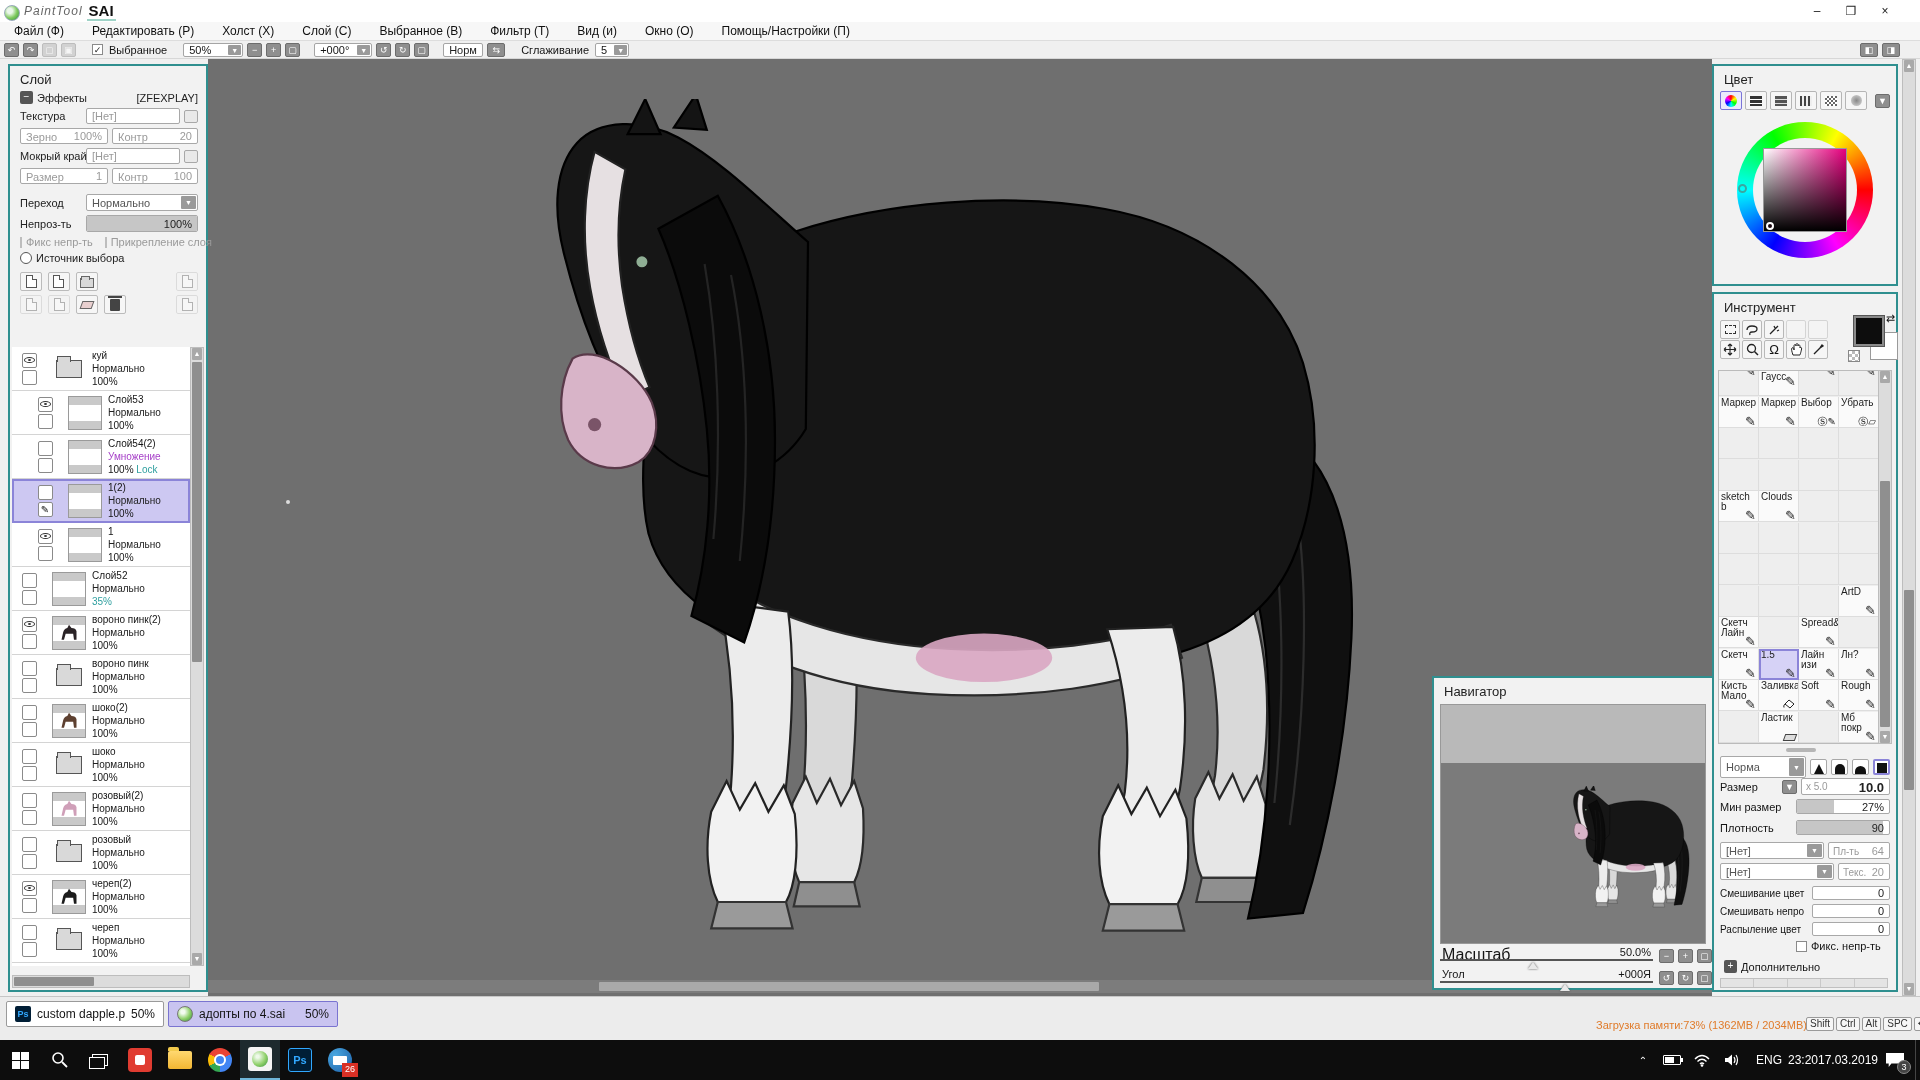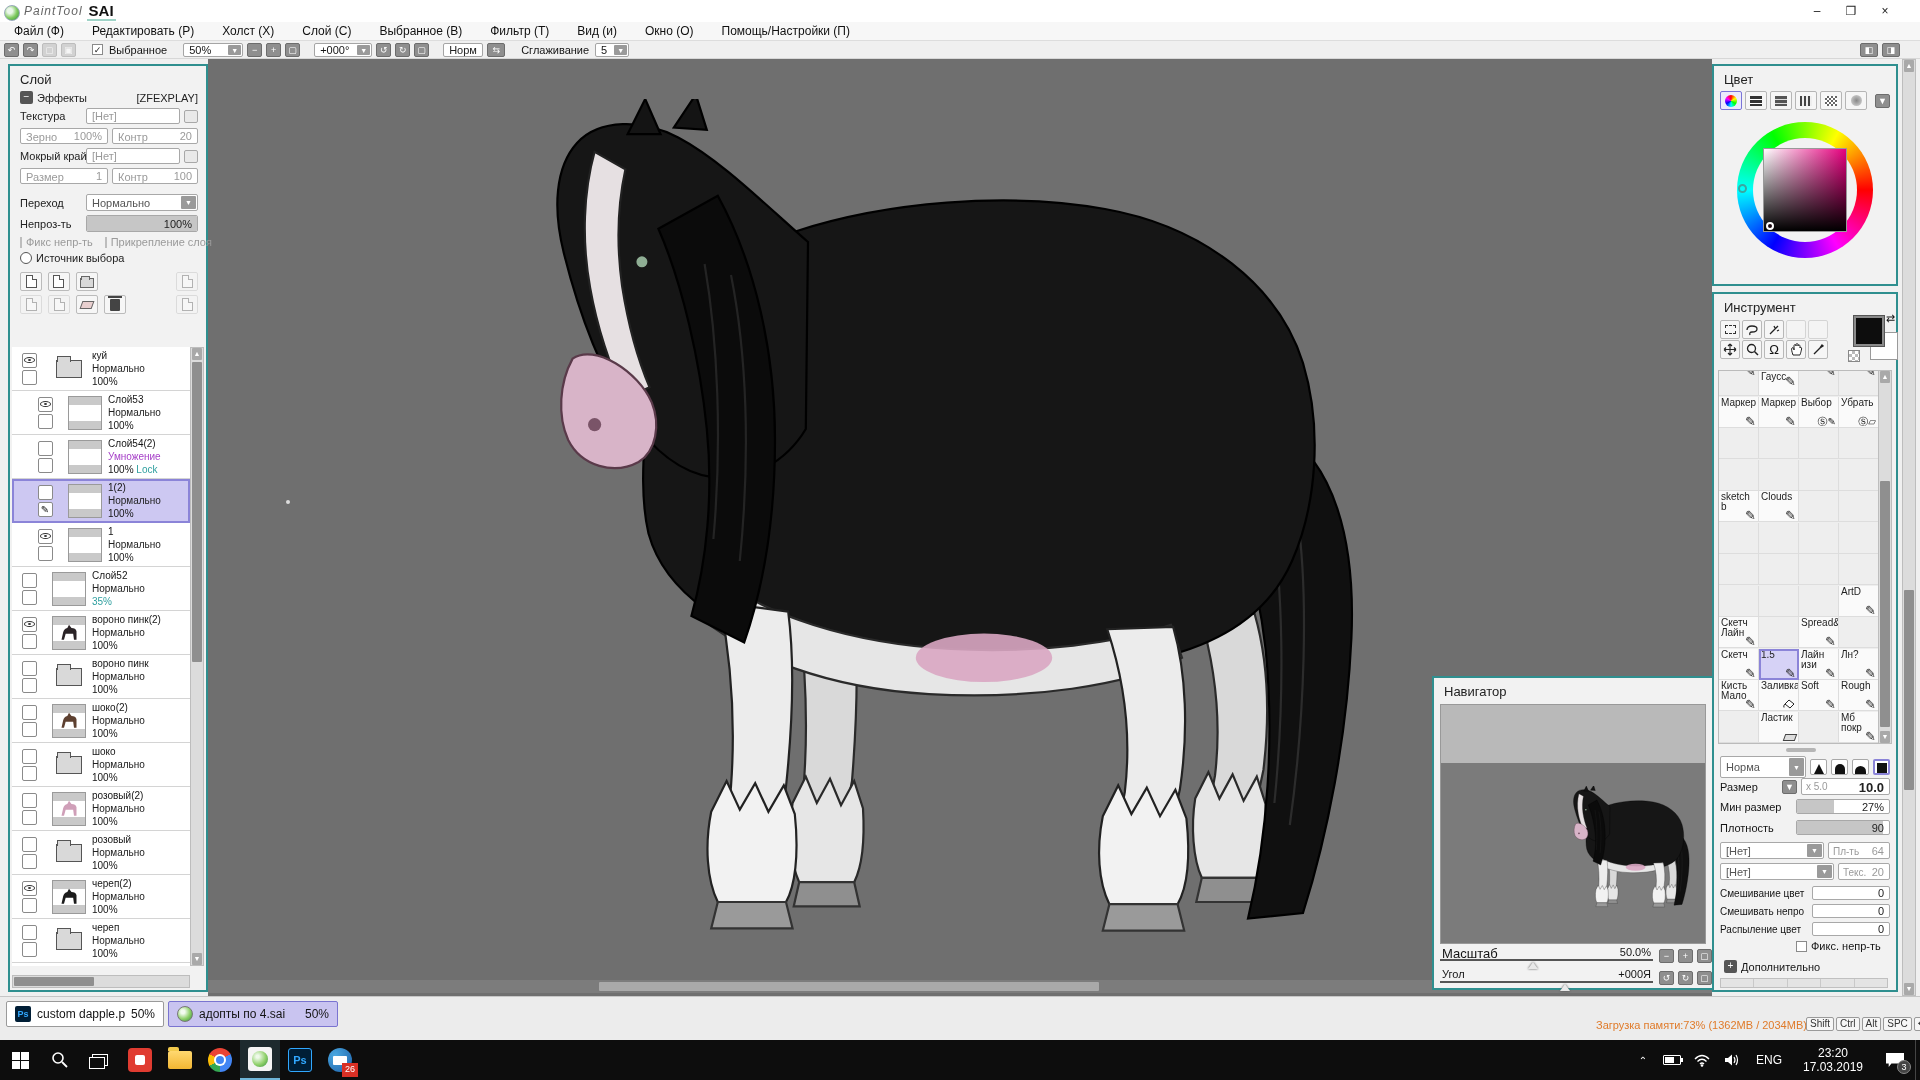--- a/index.html
+++ b/index.html
@@ -522,21 +522,21 @@
 <div class="panel" style="left:1432px;top:676px;width:282px;height:314px;z-index:5">
   <div class="ptitle">Навигатор</div>
   <div style="position:absolute;left:6px;top:26px;width:266px;height:240px;background:#7b7b7b;border:1px solid #999;overflow:hidden">
     <div style="position:absolute;left:0;top:0;right:0;height:58px;background:#b9b9b9"></div>
     <svg style="position:absolute;left:105px;top:80px" width="160" height="130" viewBox="0 0 1000 800">
         <use href="#horse-art"></use>
       </svg>
   </div>
   <div class="tsrow" style="position:absolute;left:4px;top:268px;width:274px;padding:0">
     <div style="flex:1;position:relative;height:20px">
-      <span style="position:absolute;left:4px;top:0;font-size:13px">Масштаб</span>
+      <span style="position:absolute;left:4px;top:0;font-size:16px">Масштаб</span>
       <span style="position:absolute;right:4px;top:0;font-size:11px">50.0%</span>
       <div class="navslider" style="position:absolute;left:2px;right:2px;top:13px">
           <div class="navtri" style="left:88px"></div>
         </div>
     </div>
     <div class="nbtn">−</div>
     <div class="nbtn">+</div>
     <div class="nbtn">▢</div>
   </div>
   <div class="tsrow" style="position:absolute;left:4px;top:290px;width:274px;padding:0">
@@ -889,21 +889,21 @@
     </div>
   <div class="tbicon" style="width:30px">
       <svg width="18" height="14">
         <path d="M2,5 L5,5 L9,1.5 L9,12.5 L5,9 L2,9 Z" fill="#fff"></path>
         <path d="M11,4 Q13,7 11,10 M13,2 Q16,7 13,12" fill="none" stroke="#fff" stroke-width="1.2"></path>
       </svg>
     </div>
   <div class="tbicon" style="width:44px">
       <span class="traytxt">ENG</span>
     </div>
-  <div class="tbicon" style="width:84px;flex-direction:column;line-height:14px">
+  <div class="tbicon" style="width:84px;flex-direction:row;line-height:14px">
     <span class="traytxt">23:20</span>
     <span class="traytxt">17.03.2019</span>
   </div>
   <div class="tbicon" style="width:40px">
       <span style="width:18px;height:14px;background:#fff;clip-path:polygon(0 0,100% 0,100% 75%,30% 75%,15% 100%,15% 75%,0 75%)"></span>
       <span class="badge" style="right:4px;bottom:6px;background:#444;border:1px solid #888">3</span>
     </div>
   <div style="width:5px;height:40px;border-left:1px solid #444"></div>
 </div>
 

